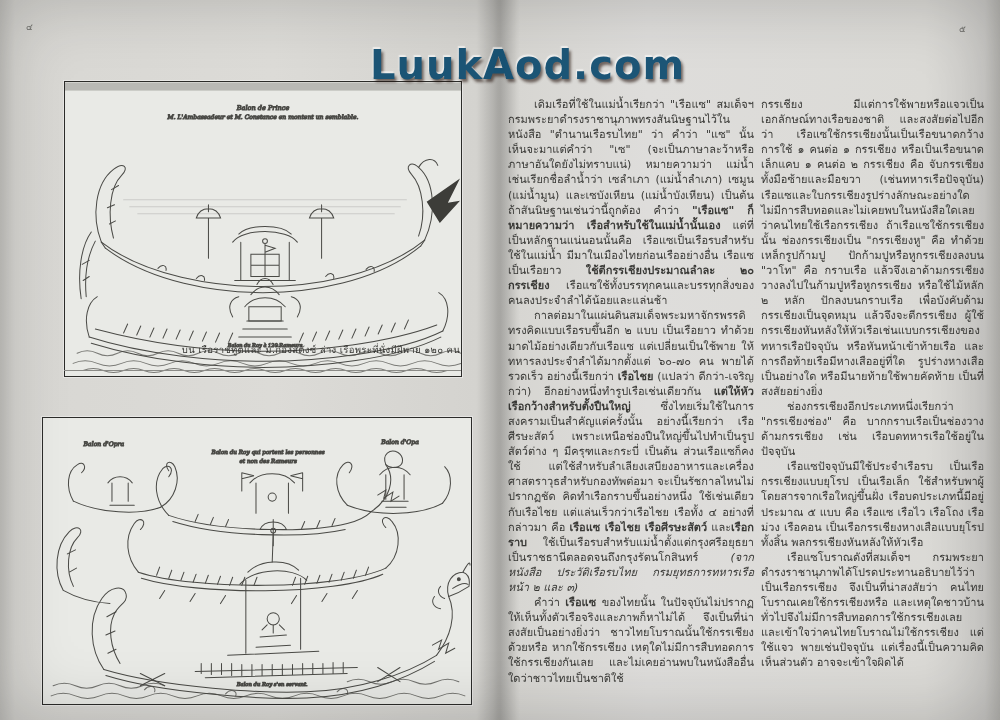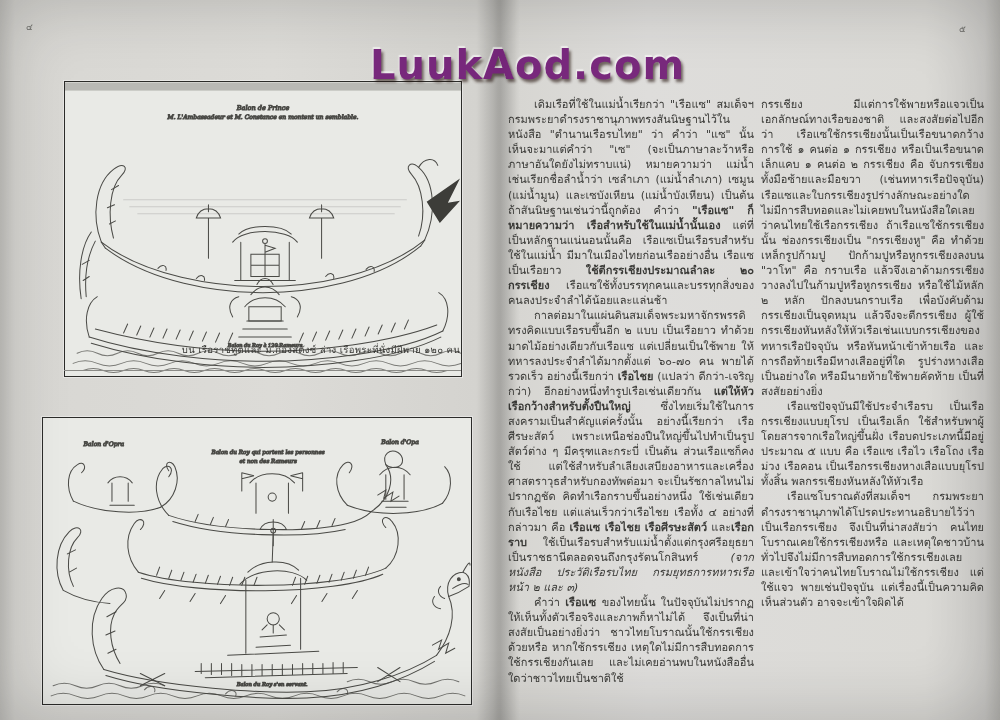--- a/index.html
+++ b/index.html
@@ -237,21 +237,22 @@
 
   <div class="page right">
     <div class="pagenum r">๕</div>
     <div class="textcol col1">
         <p class="indent"><span>เดิมเรือที่ใช้ในแม่น้ำเรียกว่า "เรือแซ" สมเด็จฯ กรมพระยาดำรงราชานุภาพทรงสันนิษฐานไว้ในหนังสือ "ตำนานเรือรบไทย" ว่า คำว่า "แซ" นั้นเห็นจะมาแต่คำว่า "เซ" (จะเป็นภาษาละว้าหรือภาษาอันใดยังไม่ทราบแน่) หมายความว่า แม่น้ำ เช่นเรียกชื่อลำน้ำว่า เซลำเภา (แม่น้ำลำเภา) เซมูน (แม่น้ำมูน) และเซบังเหียน (แม่น้ำบังเหียน) เป็นต้น ถ้าสันนิษฐานเช่นว่านี้ถูกต้อง คำว่า </span><span class="b">"เรือแซ" ก็หมายความว่า เรือสำหรับใช้ในแม่น้ำนั้นเอง</span><span> แต่ที่เป็นหลักฐานแน่นอนนั้นคือ เรือแซเป็นเรือรบสำหรับใช้ในแม่น้ำ มีมาในเมืองไทยก่อนเรืออย่างอื่น เรือแซเป็นเรือยาว </span><span class="b">ใช้ตีกรรเชียงประมาณลำละ ๒๐ กรรเชียง</span><span> เรือแซใช้ทั้งบรรทุกคนและบรรทุกสิ่งของคนลงประจำลำได้น้อยและแล่นช้า</span></p>
         <p class="indent"><span>กาลต่อมาในแผ่นดินสมเด็จพระมหาจักรพรรดิทรงคิดแบบเรือรบขึ้นอีก ๒ แบบ เป็นเรือยาว ทำด้วยมาดไม้อย่างเดียวกับเรือแซ แต่เปลี่ยนเป็นใช้พาย ให้ทหารลงประจำลำได้มากตั้งแต่ ๖๐-๗๐ คน พายได้รวดเร็ว อย่างนี้เรียกว่า </span><span class="b">เรือไชย</span><span> (แปลว่า ดีกว่า-เจริญกว่า) อีกอย่างหนึ่งทำรูปเรือเช่นเดียวกัน </span><span class="b">แต่ให้หัวเรือกว้างสำหรับตั้งปืนใหญ่</span><span> ซึ่งไทยเริ่มใช้ในการสงครามเป็นสำคัญแต่ครั้งนั้น อย่างนี้เรียกว่า เรือศีรษะสัตว์ เพราะเหนือช่องปืนใหญ่ขึ้นไปทำเป็นรูปสัตว์ต่าง ๆ มีครุฑและกระบี่ เป็นต้น ส่วนเรือแซก็คงใช้ แต่ใช้สำหรับลำเลียงเสบียงอาหารและเครื่องศาสตราวุธสำหรับกองทัพต่อมา จะเป็นรัชกาลไหนไม่ปรากฏชัด คิดทำเรือกราบขึ้นอย่างหนึ่ง ใช้เช่นเดียวกับเรือไชย แต่แล่นเร็วกว่าเรือไชย เรือทั้ง ๔ อย่างที่กล่าวมา คือ </span><span class="b">เรือแซ เรือไชย เรือศีรษะสัตว์</span><span> และ</span><span class="b">เรือกราบ</span><span> ใช้เป็นเรือรบสำหรับแม่น้ำตั้งแต่กรุงศรีอยุธยาเป็นราชธานีตลอดจนถึงกรุงรัตนโกสินทร์ </span><span class="i">(จากหนังสือ ประวัติเรือรบไทย กรมยุทธการทหารเรือ หน้า ๒ และ ๓)</span></p>
         <p class="indent"><span>คำว่า </span><span class="b">เรือแซ</span><span> ของไทยนั้น ในปัจจุบันไม่ปรากฏให้เห็นทั้งตัวเรือจริงและภาพก็หาไม่ได้ จึงเป็นที่น่าสงสัยเป็นอย่างยิ่งว่า ชาวไทยโบราณนั้นใช้กรรเชียงด้วยหรือ หากใช้กรรเชียง เหตุใดไม่มีการสืบทอดการใช้กรรเชียงกันเลย และไม่เคยอ่านพบในหนังสืออื่นใดว่าชาวไทยเป็นชาติใช้</span></p>
       </div>
     <div class="textcol col2">
         <p><span>กรรเชียง มีแต่การใช้พายหรือแจวเป็นเอกลักษณ์ทางเรือของชาติ และสงสัยต่อไปอีกว่า เรือแซใช้กรรเชียงนั้นเป็นเรือขนาดกว้าง การใช้ ๑ คนต่อ ๑ กรรเชียง หรือเป็นเรือขนาดเล็กแคบ ๑ คนต่อ ๒ กรรเชียง คือ จับกรรเชียงทั้งมือซ้ายและมือขวา (เช่นทหารเรือปัจจุบัน) เรือแซและใบกรรเชียงรูปร่างลักษณะอย่างใด ไม่มีการสืบทอดและไม่เคยพบในหนังสือใดเลยว่าคนไทยใช้เรือกรรเชียง ถ้าเรือแซใช้กรรเชียงนั้น ช่องกรรเชียงเป็น "กรรเชียงหู" คือ ทำด้วยเหล็กรูปก้ามปู ปักก้ามปูหรือหูกรรเชียงลงบน "วาโท" คือ กราบเรือ แล้วจึงเอาด้ามกรรเชียงวางลงไปในก้ามปูหรือหูกรรเชียง หรือใช้ไม้หลัก ๒ หลัก ปักลงบนกราบเรือ เพื่อบังคับด้ามกรรเชียงเป็นจุดหมุน แล้วจึงจะตีกรรเชียง ผู้ใช้กรรเชียงหันหลังให้หัวเรือเช่นแบบกรรเชียงของทหารเรือปัจจุบัน หรือหันหน้าเข้าท้ายเรือ และการถือท้ายเรือมีหางเสืออยู่ที่ใด รูปร่างหางเสือเป็นอย่างใด หรือมีนายท้ายใช้พายคัดท้าย เป็นที่สงสัยอย่างยิ่ง</span></p>
+        <p class="indent"><span>ช่องกรรเชียงอีกประเภทหนึ่งเรียกว่า "กรรเชียงช่อง" คือ บากกราบเรือเป็นช่องวางด้ามกรรเชียง เช่น เรือบดทหารเรือใช้อยู่ในปัจจุบัน</span></p>
         <p class="indent"><span>เรือแซปัจจุบันมีใช้ประจำเรือรบ เป็นเรือกรรเชียงแบบยุโรป เป็นเรือเล็ก ใช้สำหรับพาผู้โดยสารจากเรือใหญ่ขึ้นฝั่ง เรือบดประเภทนี้มีอยู่ประมาณ ๕ แบบ คือ เรือแซ เรือไว เรือโถง เรือม่วง เรือคอน เป็นเรือกรรเชียงหางเสือแบบยุโรปทั้งสิ้น พลกรรเชียงหันหลังให้หัวเรือ</span></p>
         <p class="indent"><span>เรือแซโบราณดังที่สมเด็จฯ กรมพระยาดำรงราชานุภาพได้โปรดประทานอธิบายไว้ว่าเป็นเรือกรรเชียง จึงเป็นที่น่าสงสัยว่า คนไทยโบราณเคยใช้กรรเชียงหรือ และเหตุใดชาวบ้านทั่วไปจึงไม่มีการสืบทอดการใช้กรรเชียงเลย และเข้าใจว่าคนไทยโบราณไม่ใช้กรรเชียง แต่ใช้แจว พายเช่นปัจจุบัน แต่เรื่องนี้เป็นความคิดเห็นส่วนตัว อาจจะเข้าใจผิดได้</span></p>
       </div>
   </div>
 
   <div class="gutter"></div>
-  <div class="watermark" style="color: #701a75;">LuukAod.com</div>
+  <div class="watermark" style="color: #0c4a6e;">LuukAod.com</div>
   <div class="vignette"></div>
 </div>
 
 </body></html>

